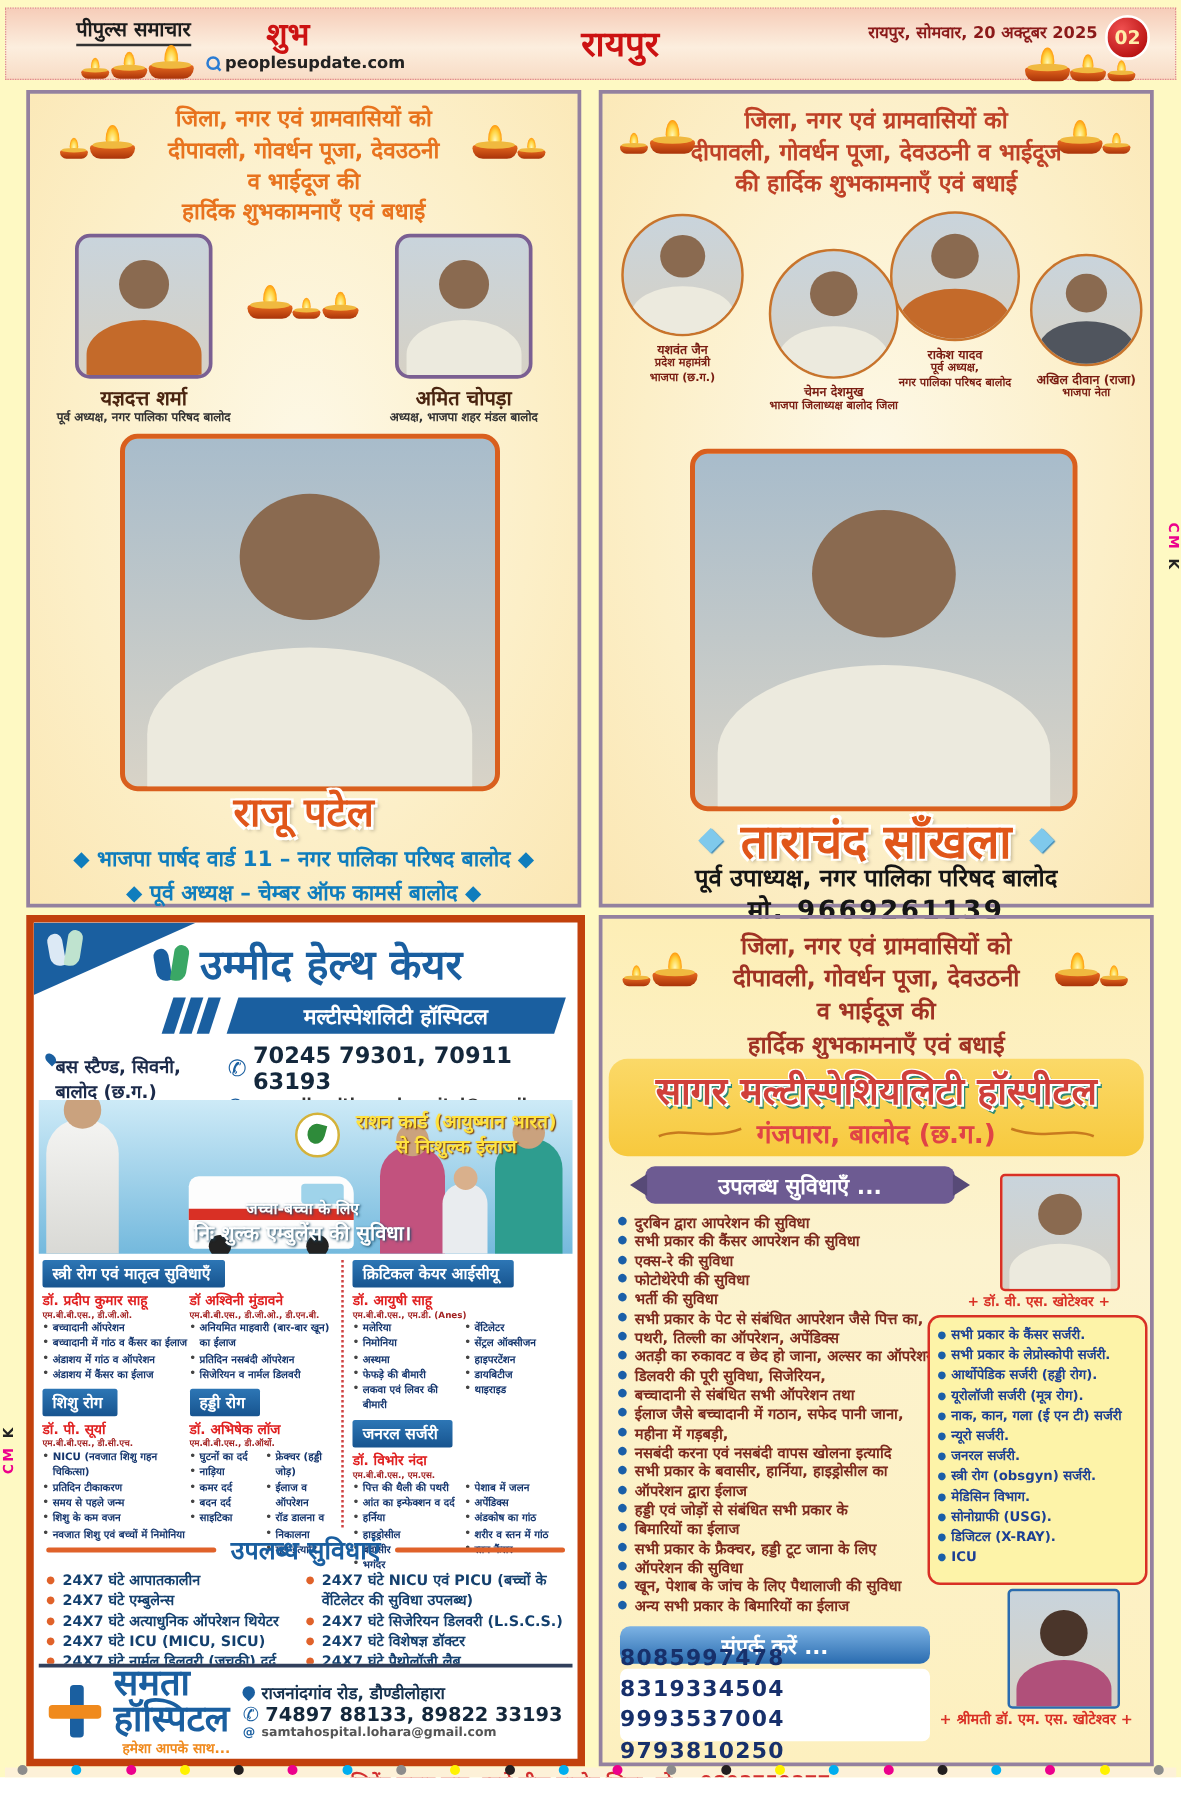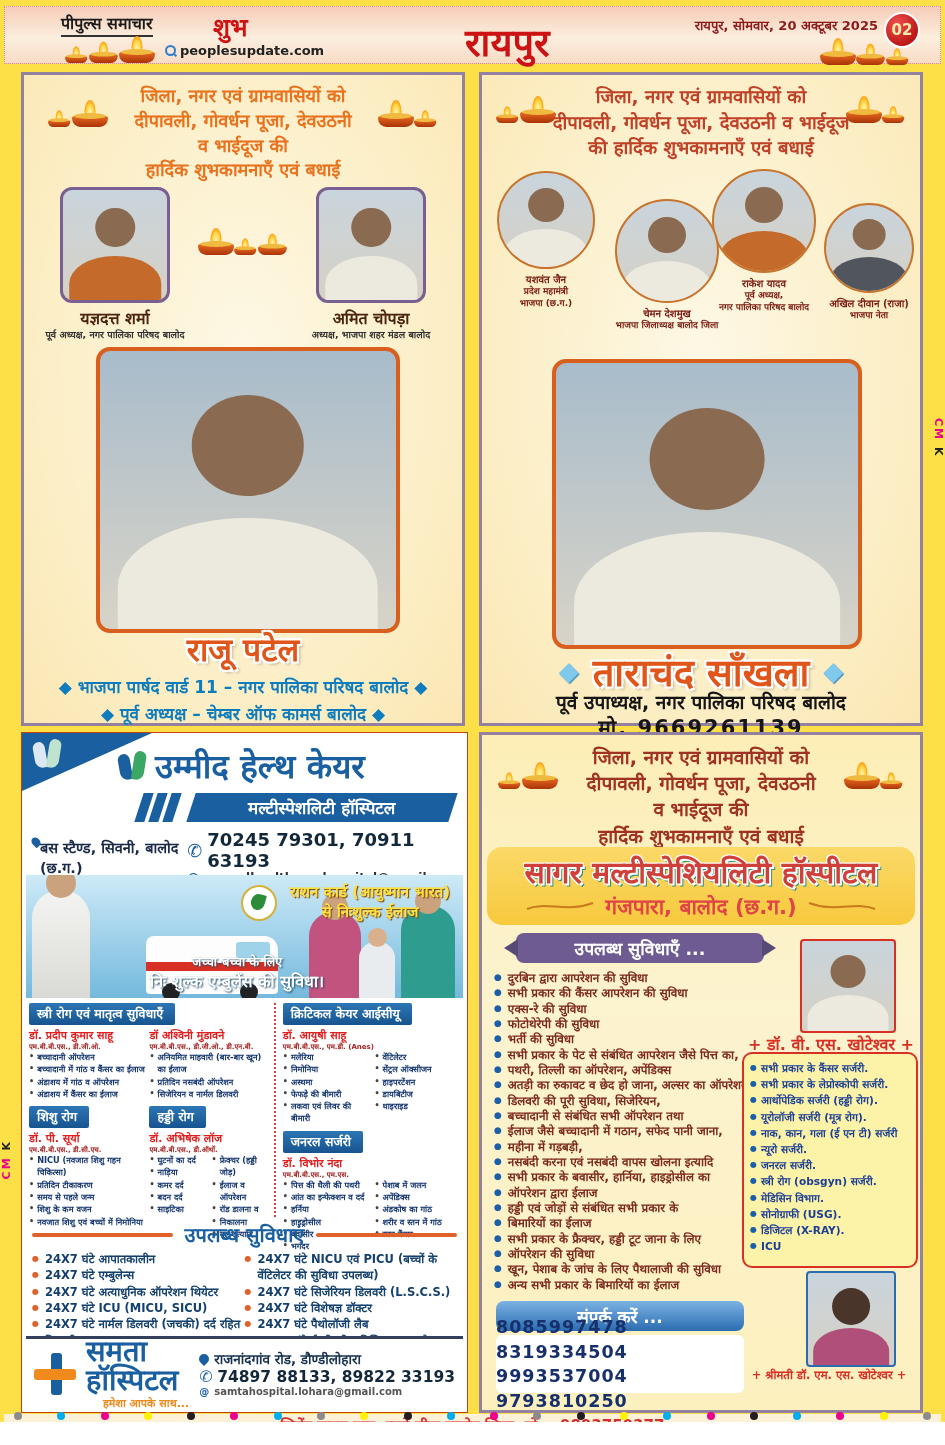--- a/index.html
+++ b/index.html
@@ -1,29 +1,29 @@
 <!DOCTYPE html>
 <html><head>
 <meta charset="utf-8">
 <style>
   html,body{margin:0;padding:0;background:#fff;}
-  .page{position:relative;width:945px;height:1422px;background:#fde047;font-family:"DejaVu Sans",sans-serif;overflow:hidden;}
+  .page{position:relative;width:945px;height:1422px;background:#fef9c3;font-family:"DejaVu Sans",sans-serif;overflow:hidden;}
 
   
   .header{position:absolute;left:4px;top:6px;right:4px;height:58px;
     background:linear-gradient(180deg,#f6cdb9,#fceede 55%,#f8dcc6);
     border:1px dotted #e08a8a;box-sizing:border-box;}
   .hdr-logo{position:absolute;left:56px;top:5px;font-weight:bold;font-size:16px;color:#1c1c1c;
     border-bottom:2px solid #333;padding-bottom:1px;}
   .hdr-diyas{position:absolute;left:60px;top:26px;}
   .hdr-shubh{position:absolute;left:208px;top:2px;font-size:25px;font-weight:bold;color:#cc1212;}
   .hdr-site{position:absolute;left:160px;top:36px;font-size:13px;font-weight:bold;color:#222;display:flex;align-items:center;gap:4px;}
   .mag{display:inline-block;width:7px;height:7px;border:2px solid #2b7cd3;border-radius:50%;position:relative;}
   .mag::after{content:'';position:absolute;left:6px;top:7px;width:4px;height:2px;background:#2b7cd3;transform:rotate(45deg);}
-  .hdr-city{position:absolute;left:460px;top:8px;font-size:38px;font-weight:bold;color:#cc1212;}
+  .hdr-city{position:absolute;left:460px;top:8px;font-size:28px;font-weight:bold;color:#cc1212;}
   .hdr-date{position:absolute;right:62px;top:9px;font-size:13px;font-weight:bold;color:#8b1a1a;}
   .hdr-page{position:absolute;right:20px;top:5px;width:32px;height:32px;border-radius:50%;
     background:radial-gradient(circle at 35% 30%,#f05050,#a80000);color:#ffeeaa;border:2px solid #fff;
     display:flex;align-items:center;justify-content:center;font-weight:bold;font-size:15px;}
   .hdr-diyas-r{position:absolute;right:30px;top:28px;}
 
   
   .dset{display:inline-flex;align-items:flex-end;}
   .diya{display:inline-block;position:relative;width:36px;height:30px;}
   .diya .flame{position:absolute;left:50%;transform:translateX(-50%);bottom:10px;width:11px;height:17px;
@@ -68,21 +68,21 @@
   .circ-card{position:absolute;text-align:center;}
   .circ-card .photo{margin:0 auto;border:2px solid #c8742c;border-radius:50%;}
   .circ-card .pname{margin-top:3px;font-size:10px;font-weight:bold;color:#7a1d12;}
   .circ-card .ptitle{font-size:9px;font-weight:bold;color:#7a1d12;line-height:1.3;}
   .name-row{position:absolute;left:0;width:100%;display:flex;align-items:center;justify-content:center;gap:14px;}
   .dia{font-size:26px;color:#7fc9ec;text-shadow:1px 1px 1px #3a87b5;}
   .t2{position:absolute;left:0;width:100%;text-align:center;font-size:19px;font-weight:bold;color:#151515;}
   .ph2{position:absolute;left:0;width:100%;text-align:center;font-size:21px;font-weight:bold;color:#151515;letter-spacing:2px;}
 
   
-  .ad3{left:21px;top:732px;width:447px;height:681px;background:#fff;border:1px solid #c2410c;}
+  .ad3{left:21px;top:732px;width:447px;height:681px;background:#fff;border:6px solid #c2410c;}
   .corner{position:absolute;left:0;top:0;width:130px;height:58px;background:#1a5fa0;
     clip-path:polygon(0 0,100% 0,0 100%);}
   .u-logo{position:relative;display:inline-block;width:30px;height:34px;}
   .u-logo::before{content:'';position:absolute;left:2px;top:5px;width:12px;height:26px;background:#1a5fa0;border-radius:7px 7px 2px 9px;transform:rotate(-10deg);}
   .u-logo::after{content:'';position:absolute;right:2px;top:2px;width:12px;height:29px;background:#3aa765;border-radius:7px 7px 9px 2px;transform:rotate(9deg);}
   .u-logo.white::before{background:#dce9f5;}
   .u-logo.white::after{background:#bfe3cf;}
   .u-title{position:absolute;left:95px;top:10px;display:flex;align-items:center;gap:8px;}
   .u-title .txt{font-size:33px;font-weight:bold;color:#1a5fa0;}
   .u-banner{position:absolute;right:14px;top:60px;width:262px;height:29px;background:#1a5fa0;transform:skewX(-18deg);
@@ -161,21 +161,21 @@
     color:#fff;font-weight:bold;font-size:17.5px;display:flex;align-items:center;justify-content:center;}
   .ribbon4::before,.ribbon4::after{content:'';position:absolute;top:6px;width:14px;height:18px;background:#574a77;}
   .ribbon4::before{left:-12px;clip-path:polygon(0 0,100% 50%,0 100%);transform:rotate(180deg);}
   .ribbon4::after{right:-12px;clip-path:polygon(100% 0,0 50%,100% 100%);transform:rotate(180deg);}
   .fac4{position:absolute;left:12px;top:236px;width:302px;}
   .fac4 .li{display:flex;gap:6px;font-size:11.8px;font-weight:bold;color:#7d2a1e;line-height:1.3;}
   .fac4 .li::before{content:'●';color:#1a5fa8;font-size:9px;margin-top:1px;}
   .doc-photo{position:absolute;border-radius:4px;}
   .d1p{left:318px;top:204px;width:92px;height:90px;border:2px solid #d93025;}
   .d2p{left:324px;top:536px;width:86px;height:92px;border:2px solid #2a6cb0;}
-  .d1n{position:absolute;left:256px;top:298px;width:186px;text-align:center;color:#d93025;font-weight:bold;font-size:16px;}
+  .d1n{position:absolute;left:256px;top:298px;width:186px;text-align:center;color:#d93025;font-weight:bold;font-size:11px;}
   .d1box{position:absolute;left:260px;top:317px;width:176px;height:216px;background:#fdf3a8;border:2px solid #d93025;
     border-radius:10px;padding:6px 2px 0 6px;box-sizing:border-box;}
   .d1box .li{display:flex;gap:4px;font-size:10.6px;font-weight:bold;color:#1c3f94;line-height:1.53;}
   .d1box .li::before{content:'●';color:#1a5fa8;font-size:8px;margin-top:2px;}
   .c-label{position:absolute;left:14px;top:566px;width:248px;height:30px;border-radius:8px;
     background:linear-gradient(180deg,#7db3e4,#2a6cb0);color:#fff;font-weight:bold;font-size:17px;
     display:flex;align-items:center;justify-content:center;}
   .c-nums{position:absolute;left:14px;top:600px;width:248px;height:58px;background:#fff;border-radius:6px;
     display:flex;flex-direction:column;align-items:center;justify-content:center;
     font-weight:bold;font-size:17.5px;color:#17306b;letter-spacing:1px;line-height:1.4;}

